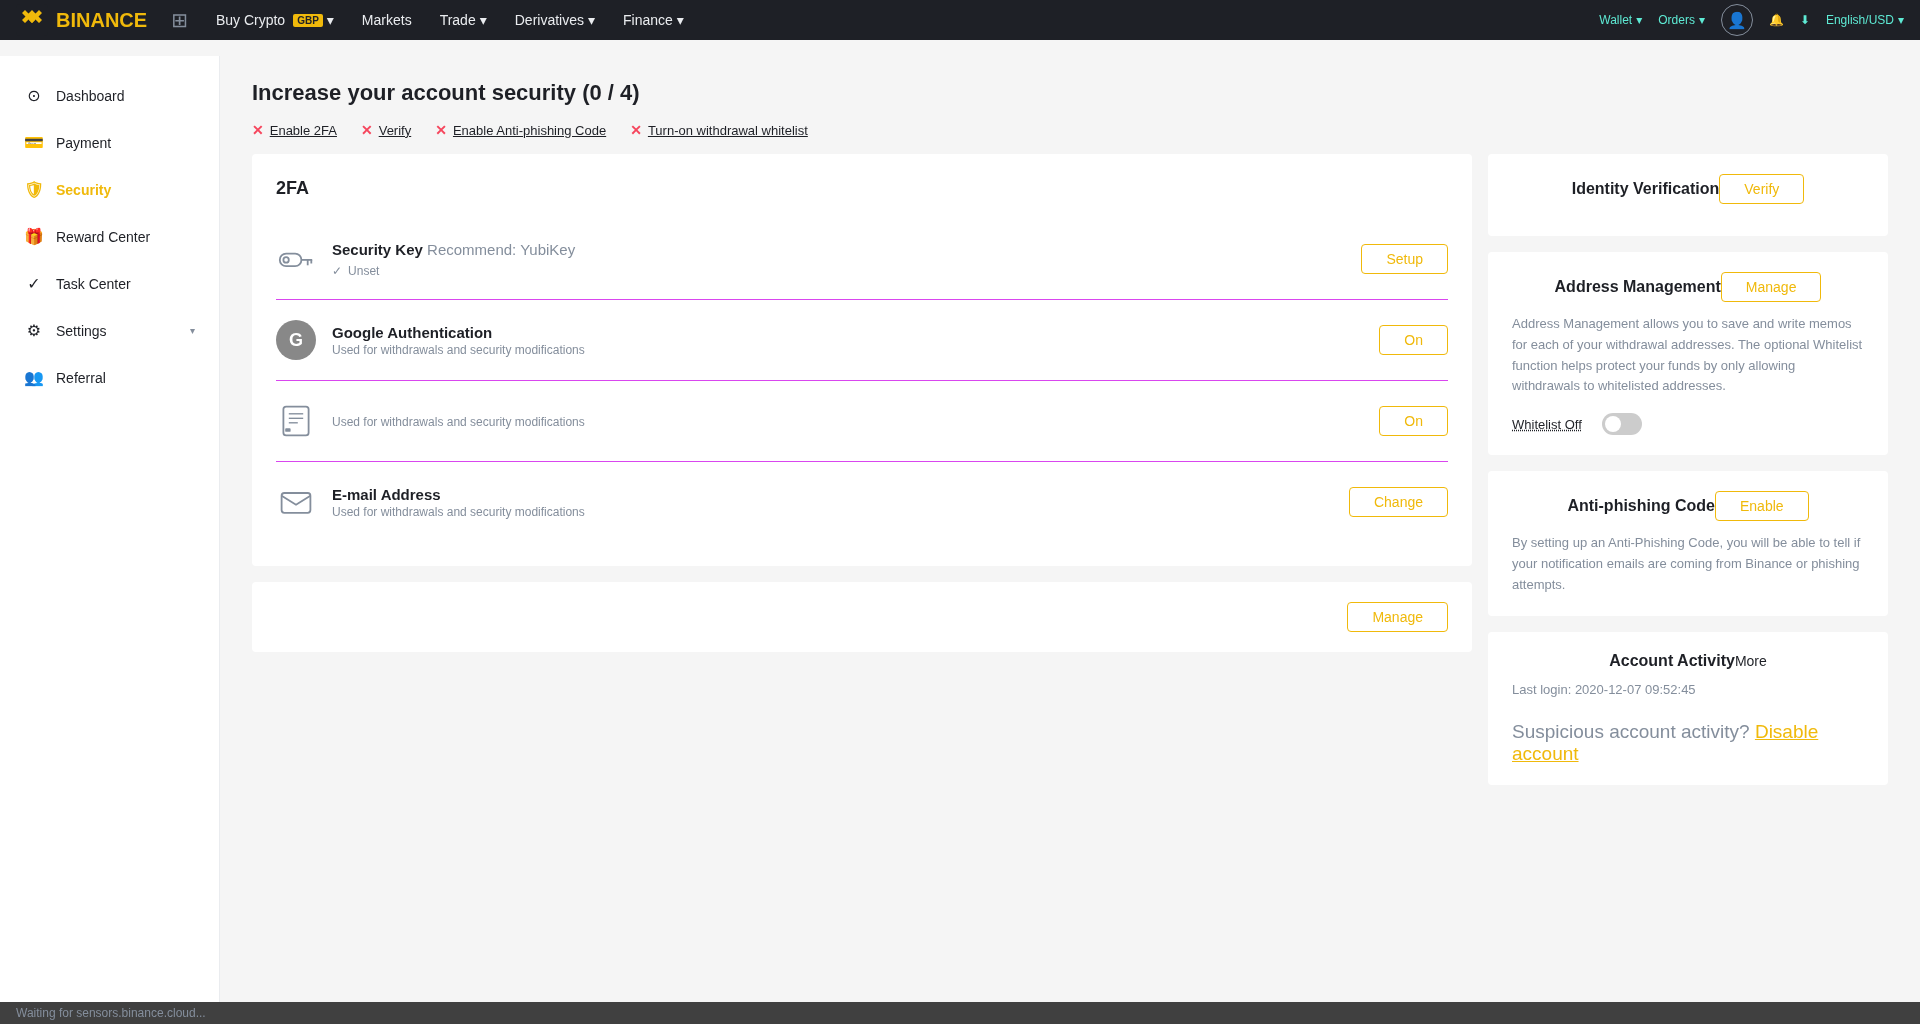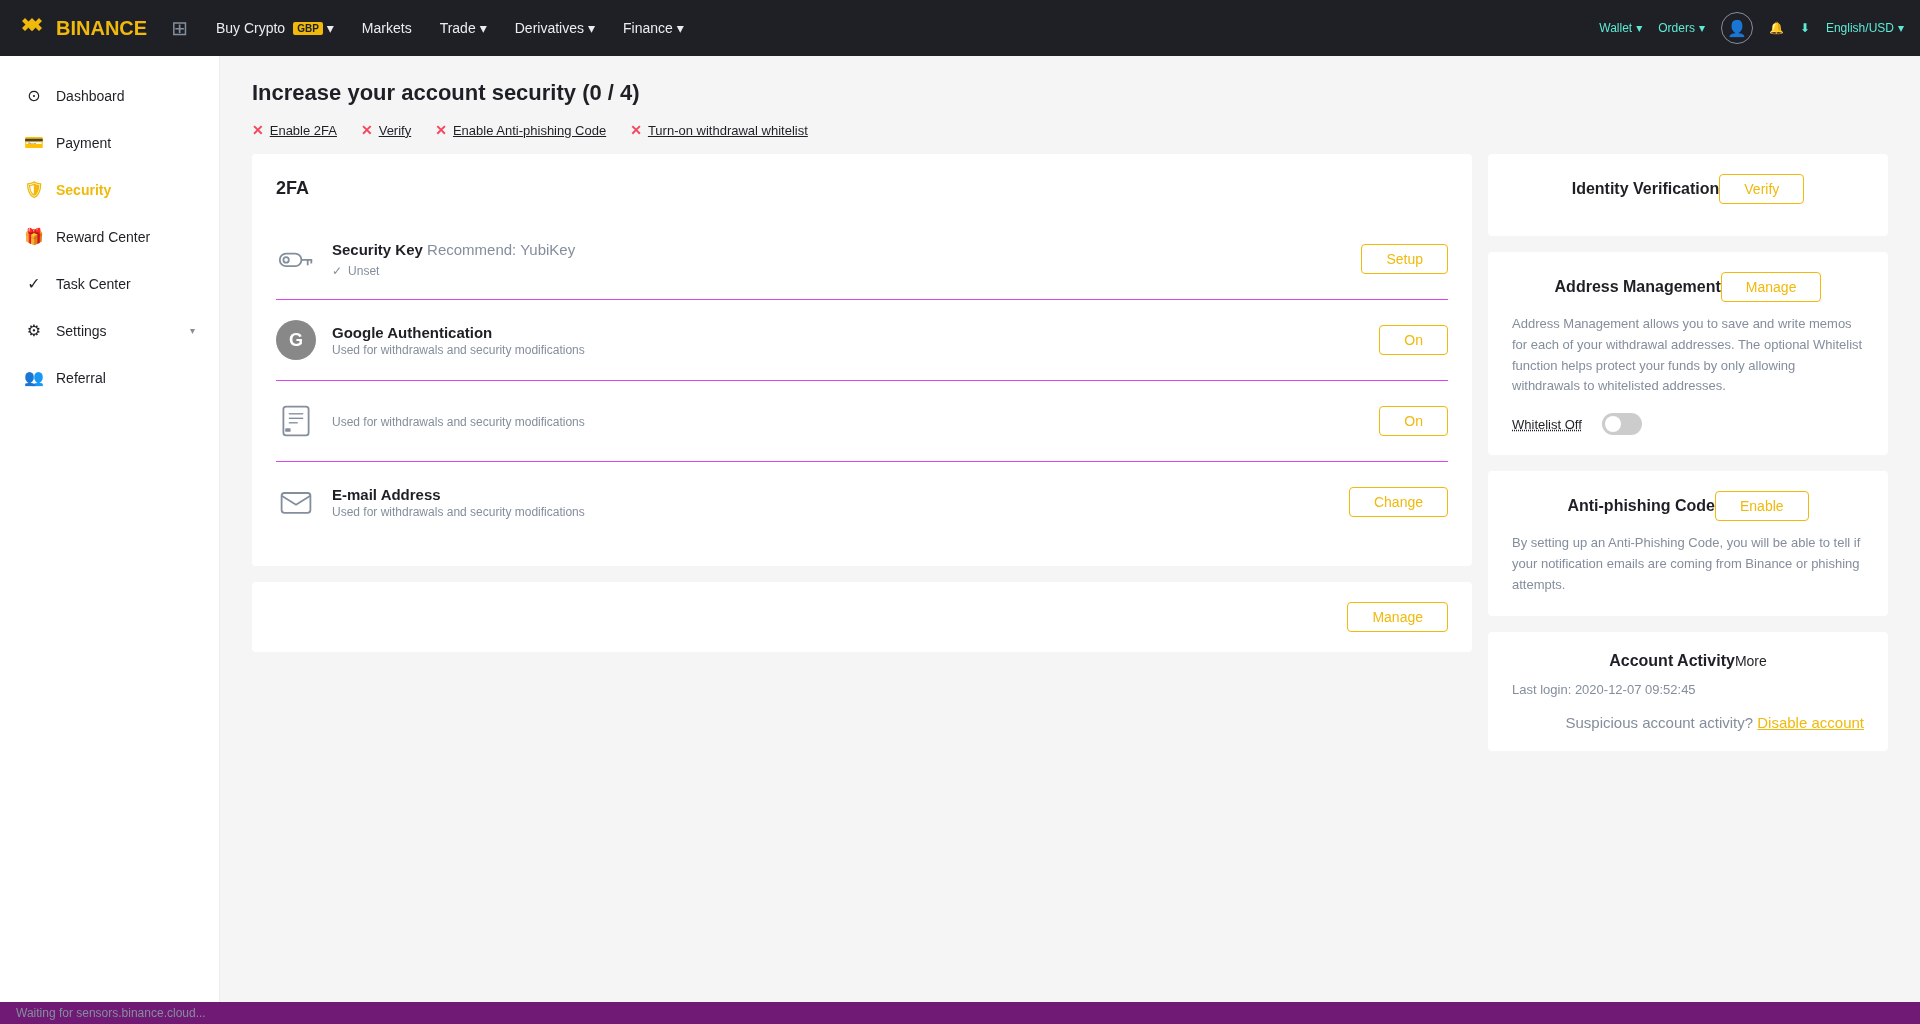--- a/index.html
+++ b/index.html
@@ -1,20 +1,20 @@
 <!DOCTYPE html>
 <html><head>
   <meta charset="utf-8">
   <style>
     * { margin: 0; padding: 0; box-sizing: border-box; }
     body { font-family: 'Helvetica Neue', Arial, sans-serif; background: #f5f5f5; color: #1e2026; font-size: 14px; }
 
     
     .top-nav {
-      display: flex; align-items: center; background: #1e2026; height: 56px;
+      display: flex; align-items: center; background: #1e2026; height: 40px;
       padding: 1px 16px; position: fixed; top: 0; left: 0; right: 0; z-index: 100;
     }
     .nav-logo { display: flex; align-items: center; gap: 8px; margin-right: 24px; }
     .nav-logo-icon { width: 32px; height: 32px; }
     .nav-logo-text { color: #f0b90b; font-size: 20px; font-weight: 700; }
     .nav-grid-icon { color: #848e9c; font-size: 20px; margin-right: 16px; cursor: pointer; }
     .nav-links { display: flex; align-items: center; gap: 4px; flex: 1; }
     .nav-link { color: #eaecef; font-size: 14px; padding: 8px 12px; cursor: pointer; display: flex; align-items: center; gap: 4px; }
     .nav-badge { background: #f0b90b; color: #1e2026; font-size: 10px; font-weight: 700; padding: 1px 4px; border-radius: 2px; margin-left: 4px; }
     .nav-right { display: flex; align-items: center; gap: 16px; }
@@ -94,26 +94,26 @@
     .toggle-slider:before {
       position: absolute; content: ""; height: 16px; width: 16px; left: 3px; bottom: 3px;
       background: white; border-radius: 50%; transition: .3s;
     }
     .toggle input:checked + .toggle-slider { background: #f0b90b; }
     .toggle input:checked + .toggle-slider:before { transform: translateX(18px); }
 
     
     .activity-more { color: #1e2026; font-size: 14px; cursor: pointer; font-weight: 500; }
     .activity-login { font-size: 13px; color: #848e9c; margin-top: 8px; }
-    .activity-suspicious { font-size: 15px; color: #848e9c; margin-top: 17px; text-align: right; }
+    .activity-suspicious { font-size: 19px; color: #848e9c; margin-top: 24px; }
     .activity-disable { color: #f0b90b; text-decoration: underline; cursor: pointer; }
 
     
     .status-bar {
-      position: fixed; bottom: 0; left: 0; right: 0; background: #701a75;
+      position: fixed; bottom: 0; left: 0; right: 0; background: #404040;
       color: #848e9c; font-size: 12px; padding: 4px 16px; z-index: 100;
     }
 
     
     .google-auth-icon {
       width: 40px; height: 40px; border-radius: 50%; background: #888; display: flex; align-items: center; justify-content: center;
     }
   </style>
 </head>
 <body>

